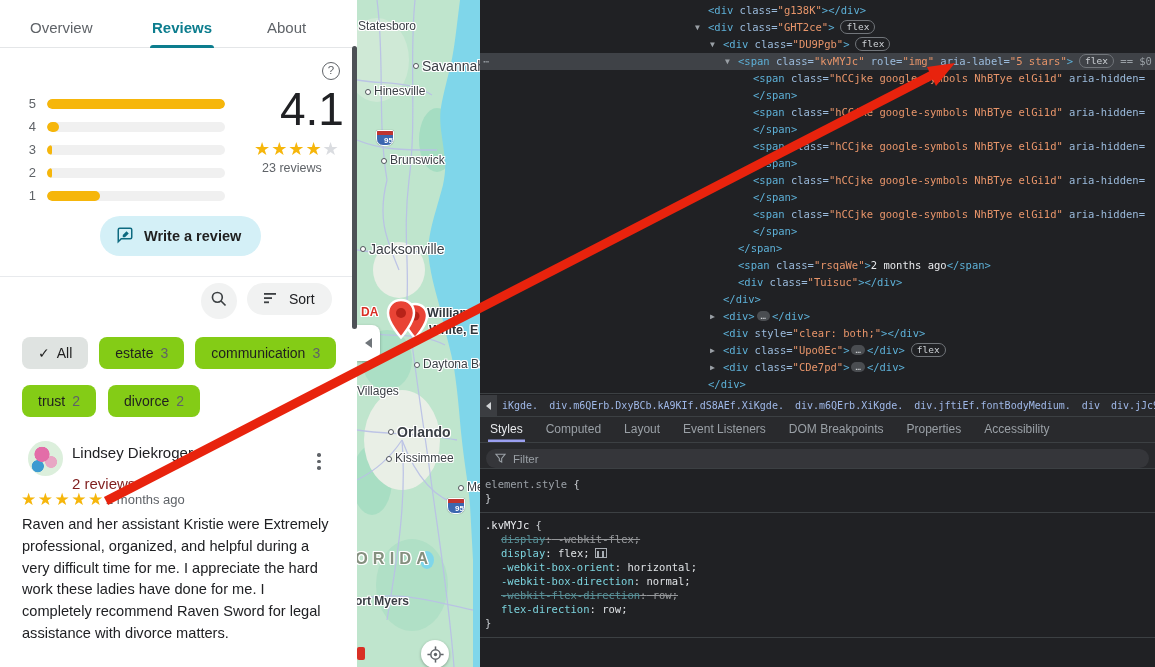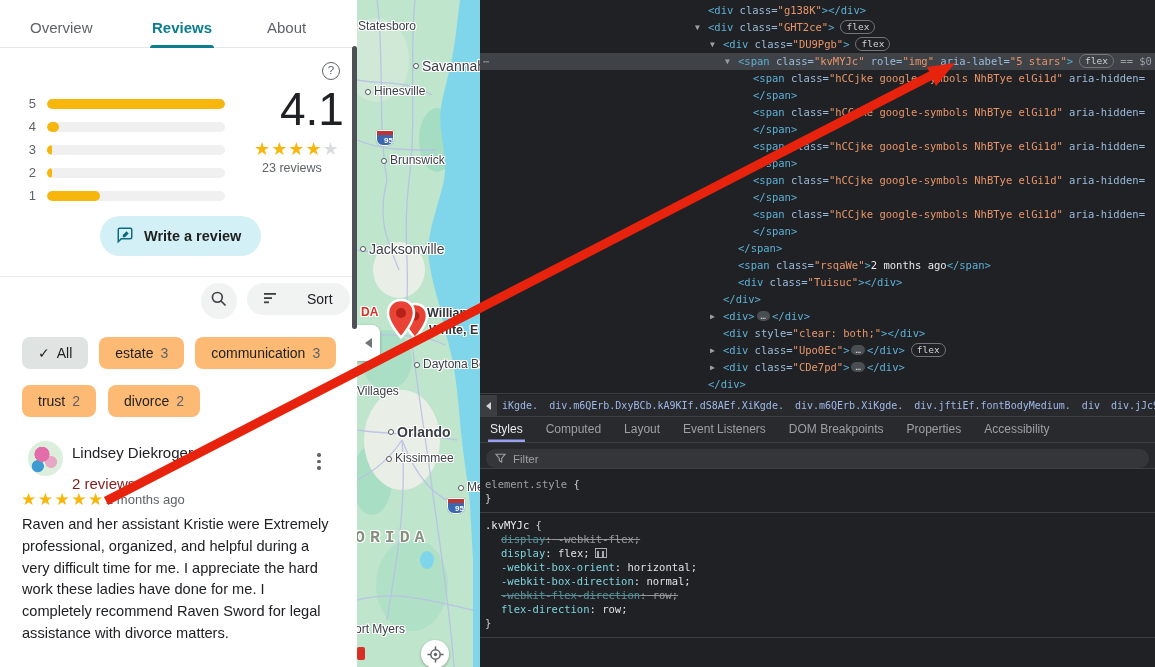--- a/index.html
+++ b/index.html
@@ -22,24 +22,24 @@
   .score{position:absolute;left:280px;top:82px;font-size:46px;color:#202124}
   .sum-stars{position:absolute;left:254px;top:138px;font-size:18px;letter-spacing:1px}
   .st-on{color:#f6b60b}.st-off{color:#dadce0}
   .reviews-count{position:absolute;left:262px;top:161px;font-size:12.5px;color:#5f6368}
   .write-btn{position:absolute;left:100px;top:216px;height:40px;padding:0 20px 0 16px;border-radius:20px;
              background:#d4f0f7;display:flex;align-items:center;gap:10px;font-size:14.5px;color:#1f1f1f;font-weight:700;cursor:pointer}
   .divider{position:absolute;left:0;top:276px;width:357px;height:1px;background:#e8eaed}
   .search-btn{position:absolute;left:201px;top:283px;width:36px;height:36px;border-radius:50%;background:#f1f2f2;
               display:flex;align-items:center;justify-content:center;cursor:pointer}
   .sort-btn{position:absolute;left:247px;top:283px;height:28px;border-radius:18px;background:#f1f2f2;
-            display:flex;align-items:center;gap:27px;padding:16px 17px;font-size:14px;color:#202124;cursor:pointer}
+            display:flex;align-items:center;gap:9px;padding:16px 17px;font-size:14px;color:#202124;cursor:pointer}
   .chips1{position:absolute;left:22px;top:337px;display:flex;gap:11px}
   .chips2{position:absolute;left:22px;top:385px;display:flex;gap:12px}
-  .chip{height:32px;border-radius:8px;background:#fdba74;display:flex;align-items:center;padding:0 16px;
+  .chip{height:32px;border-radius:8px;background:#84cc16;display:flex;align-items:center;padding:0 16px;
         font-size:14px;color:#1f1f1f;gap:7px;cursor:pointer;white-space:nowrap}
   .chip .cnt{color:#5f6368}
   .chip.sel{background:#dfe3e1}
   .chip .chk{font-size:14px;color:#1f1f1f}
   .avatar{position:absolute;left:28px;top:441px;width:35px;height:35px;border-radius:50%;
     background:
       radial-gradient(circle at 40% 38%, #e36da8 0 24%, transparent 26%),
       radial-gradient(circle at 28% 72%, #3d9bd1 0 16%, transparent 18%),
       radial-gradient(circle at 66% 60%, #e8a7c4 0 18%, transparent 20%),
       #dcefdc}
@@ -273,22 +273,22 @@
       <span class="mlabel dotted" style="left: 33px; top: 153px;">Brunswick</span>
       <span class="mlabel town dotted" style="left: 12px; top: 241px;">Jacksonville</span>
       <span class="mlabel caption" style="left: 70px; top: 306px;">William</span>
       <span class="mlabel caption" style="left: 72px; top: 323px;">White, E</span>
       <span class="mlabel redlabel" style="left: 4px; top: 305px;">DA</span>
       <span class="mlabel dotted" style="left: 66px; top: 357px;">Daytona Be</span>
       <span class="mlabel " style="left: 0px; top: 384px;">Villages</span>
       <span class="mlabel city dotted" style="left: 40px; top: 424px;">Orlando</span>
       <span class="mlabel dotted" style="left: 38px; top: 451px;">Kissimmee</span>
       <span class="mlabel dotted" style="left: 110px; top: 480px;">Melbourne</span>
-      <span class="mlabel state" style="left: -2px; top: 528px; font-family: Liberation Mono, monospace;">ORIDA</span>
-      <span class="mlabel " style="left: -2px; top: 622px;">ort Myers</span>
+      <span class="mlabel state" style="left: -2px; top: 549px;">ORIDA</span>
+      <span class="mlabel " style="left: -2px; top: 594px; font-weight: bold;">ort Myers</span>
     </div>
 
   <div class="shield" style="left:19px;top:130px">
     <div class="band"></div>
       <div class="num">95</div>
   </div>
   <div class="shield" style="left:90px;top:498px">
     <div class="band"></div>
       <div class="num">95</div>
   </div>

